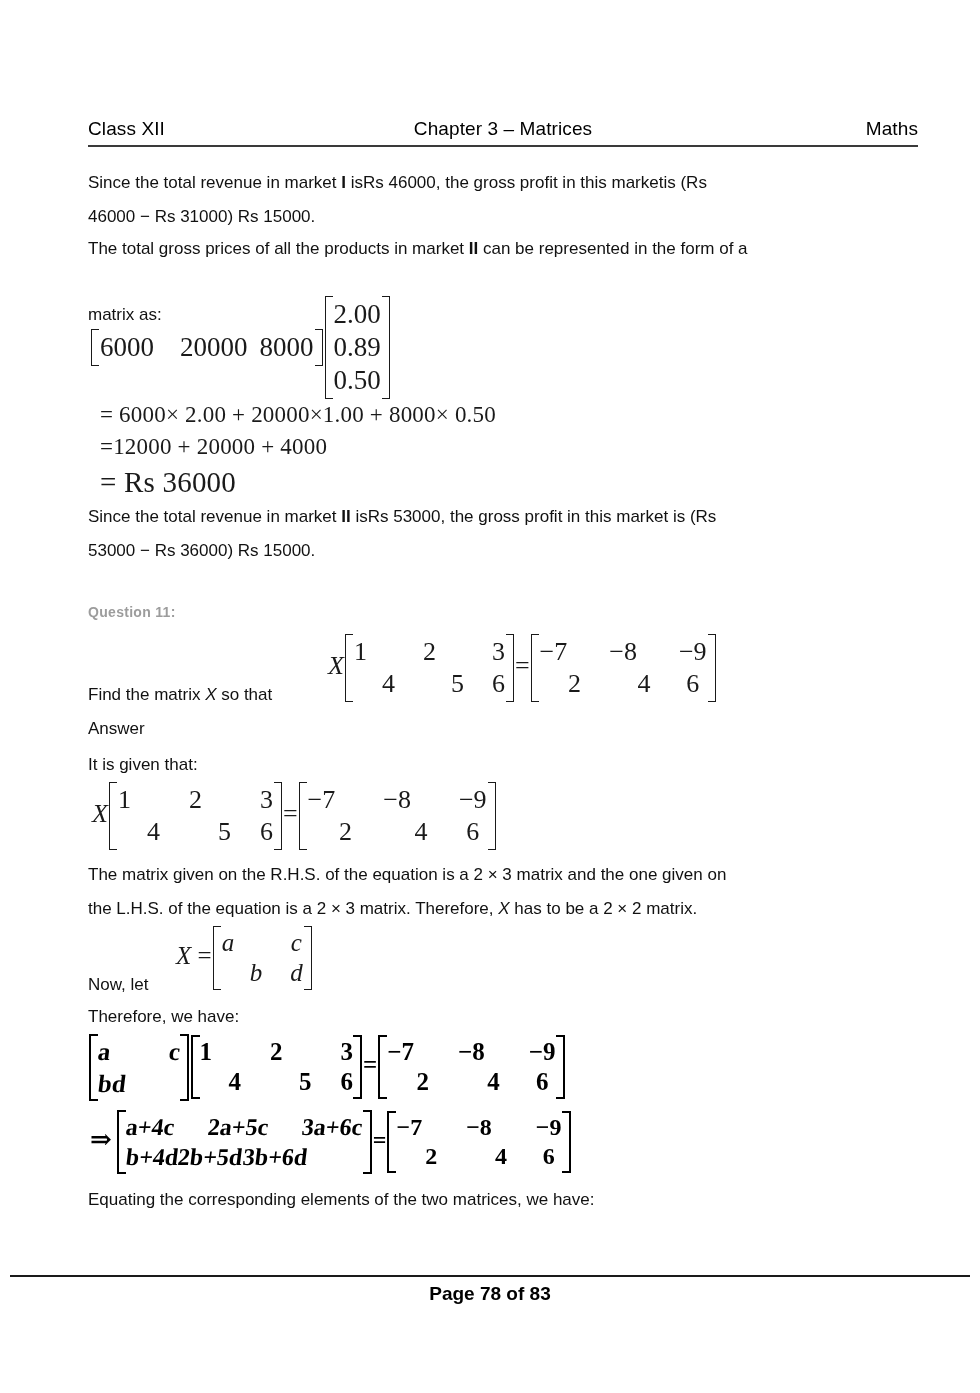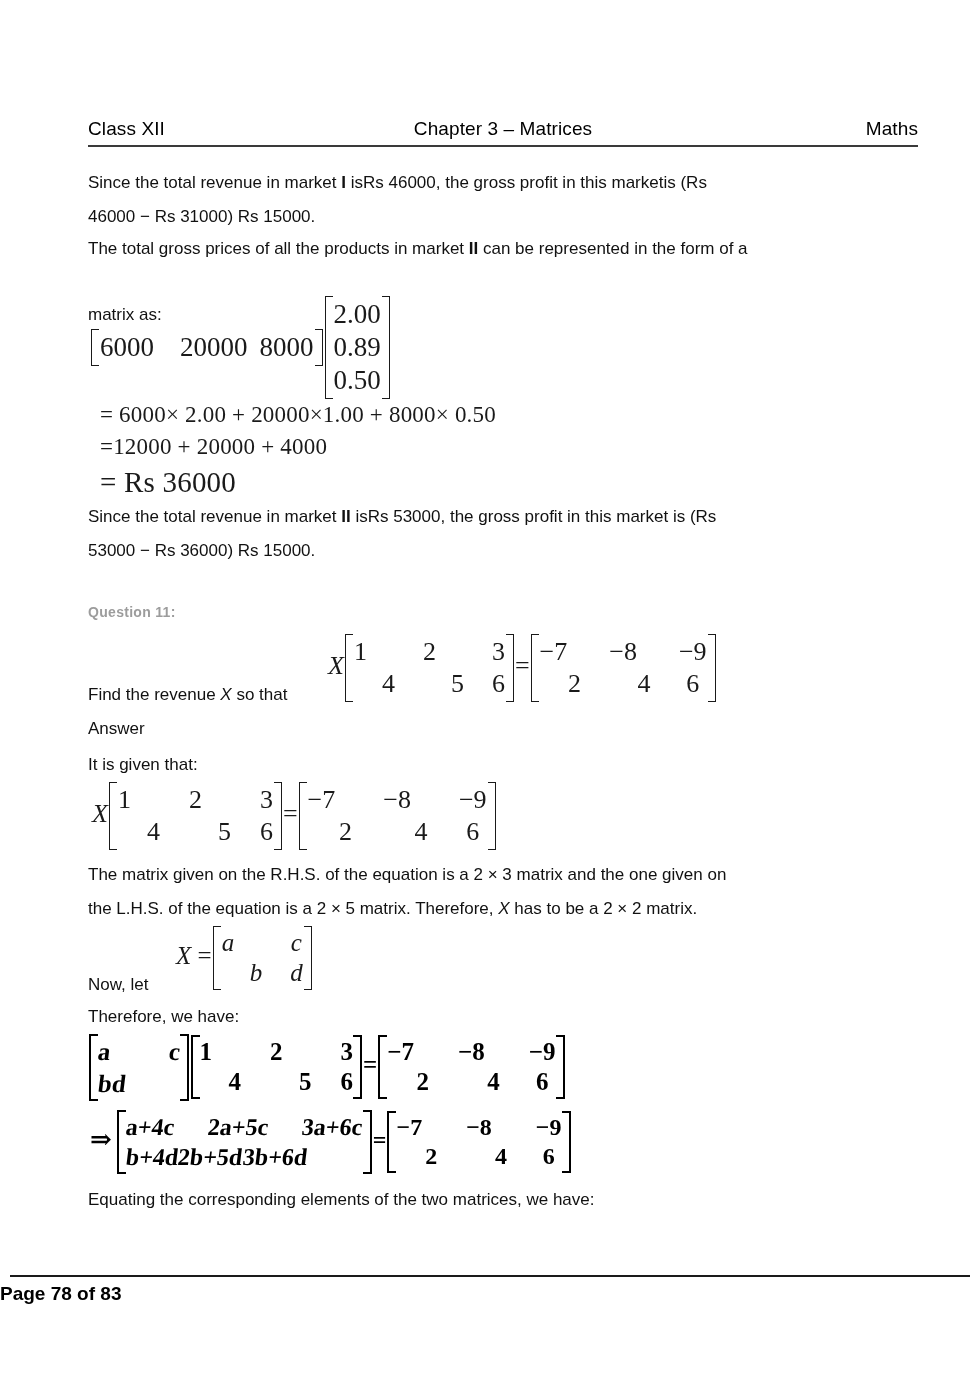--- a/index.html
+++ b/index.html
@@ -131,21 +131,21 @@
     top: 1275px;
     width: 960px;
     height: 2px;
     background: #1a1a1a;
   }
   .footer-text {
     position: absolute;
     left: 0;
     top: 1283px;
     width: 980px;
-    text-align: left;
+    text-align: center;
     font-size: 19px;
     font-weight: bold;
     color: #000;
   }
 
   .opline { letter-spacing: 0.2px; }
 </style>
 </head>
 <body>
 
@@ -235,21 +235,21 @@
           <td>2</td>
           <td>4</td>
           <td>6</td>
         </tr>
       </tbody>
         </table>
     </span>
   </div>
 
   <div class="ptext" style="left:88px; top:678px;">
-    <span>Find the revenue </span><i>X</i><span> so that</span>
+    <span>Find the matrix </span><i>X</i><span> so that</span>
   </div>
 
   <div class="ptext" style="left:88px; top:712px;">Answer</div>
   <div class="ptext" style="left:88px; top:748px;">It is given that:</div>
 
   <div class="math" style="left:92px; top:782px; font-size:26px;">
     <span class="mvar">X</span><span class="mtx">
       <table>
         <tbody>
             <tr>
@@ -277,21 +277,21 @@
           <td>4</td>
           <td>6</td>
         </tr>
       </tbody>
         </table>
     </span>
   </div>
 
   <div class="ptext" style="left:88px; top:858px;">The matrix given on the R.H.S. of the equation is a 2 × 3 matrix and the one given on</div>
   <div class="ptext" style="left:88px; top:892px;">
-    <span>the L.H.S. of the equation is a 2 × 5 matrix. Therefore, </span><i>X</i><span> has to be a 2 × 2 matrix.</span>
+    <span>the L.H.S. of the equation is a 2 × 3 matrix. Therefore, </span><i>X</i><span> has to be a 2 × 2 matrix.</span>
   </div>
 
   <div class="math" style="left:176px; top:926px; font-size:25px;">
     <span class="mvar">X</span>
     <span>=</span><span class="mtx">
       <table>
         <tbody>
             <tr>
           <td class="mvar" style="padding-right:56px;">a</td>
           <td class="mvar">c</td>

